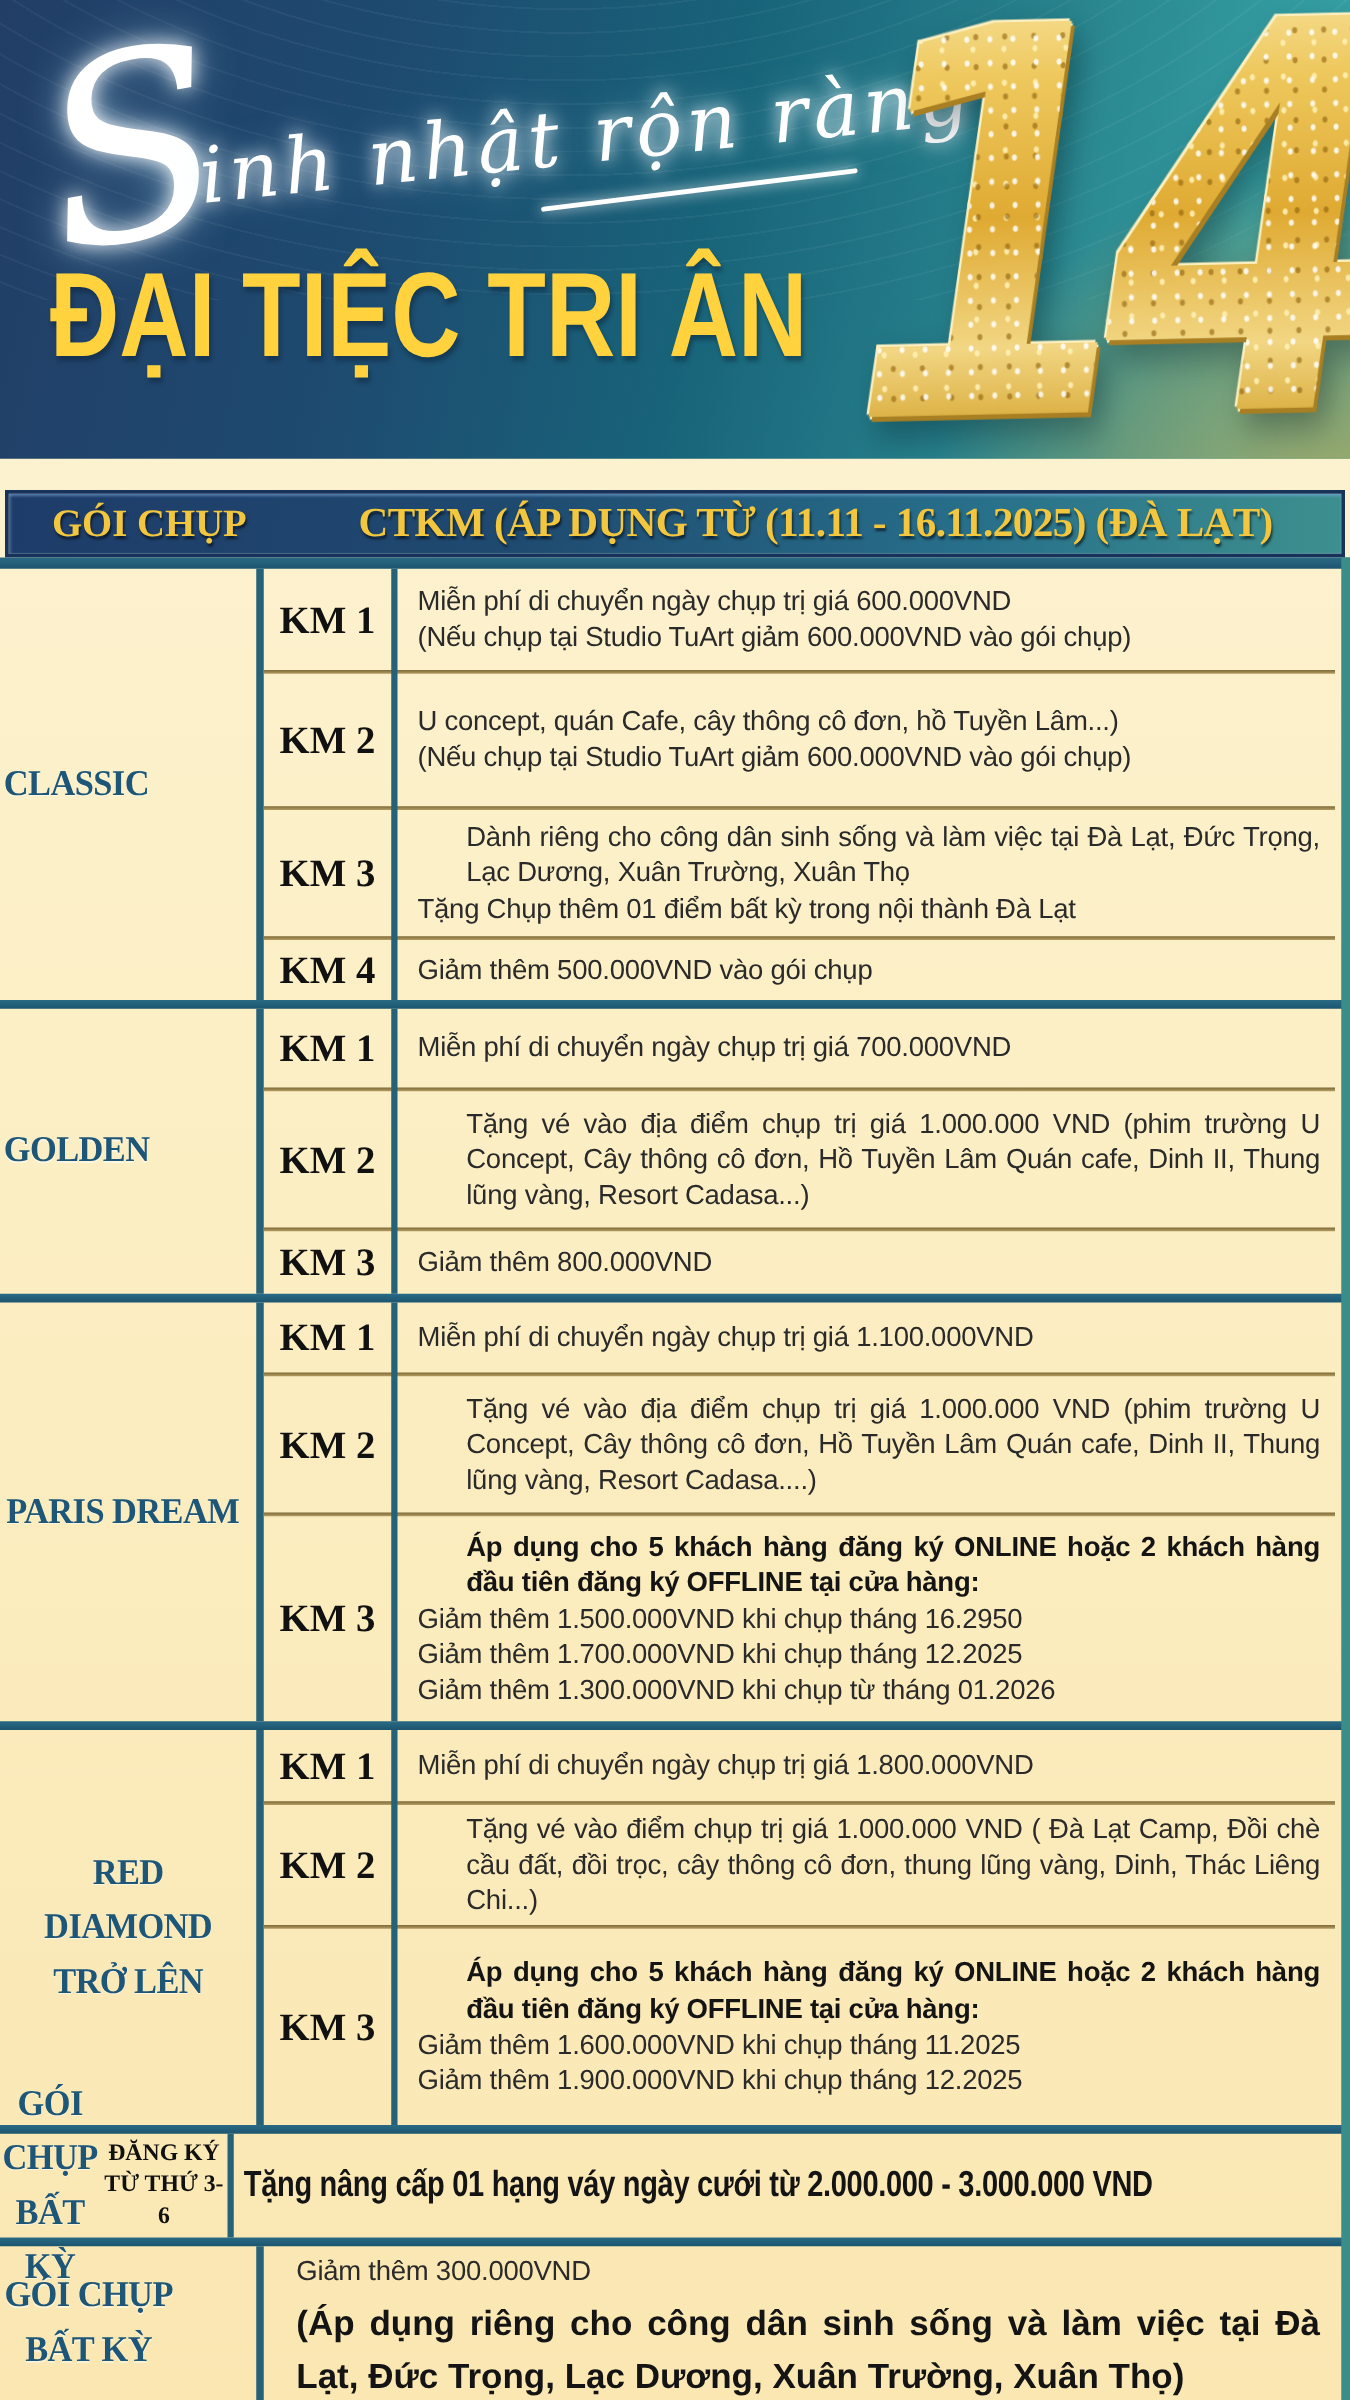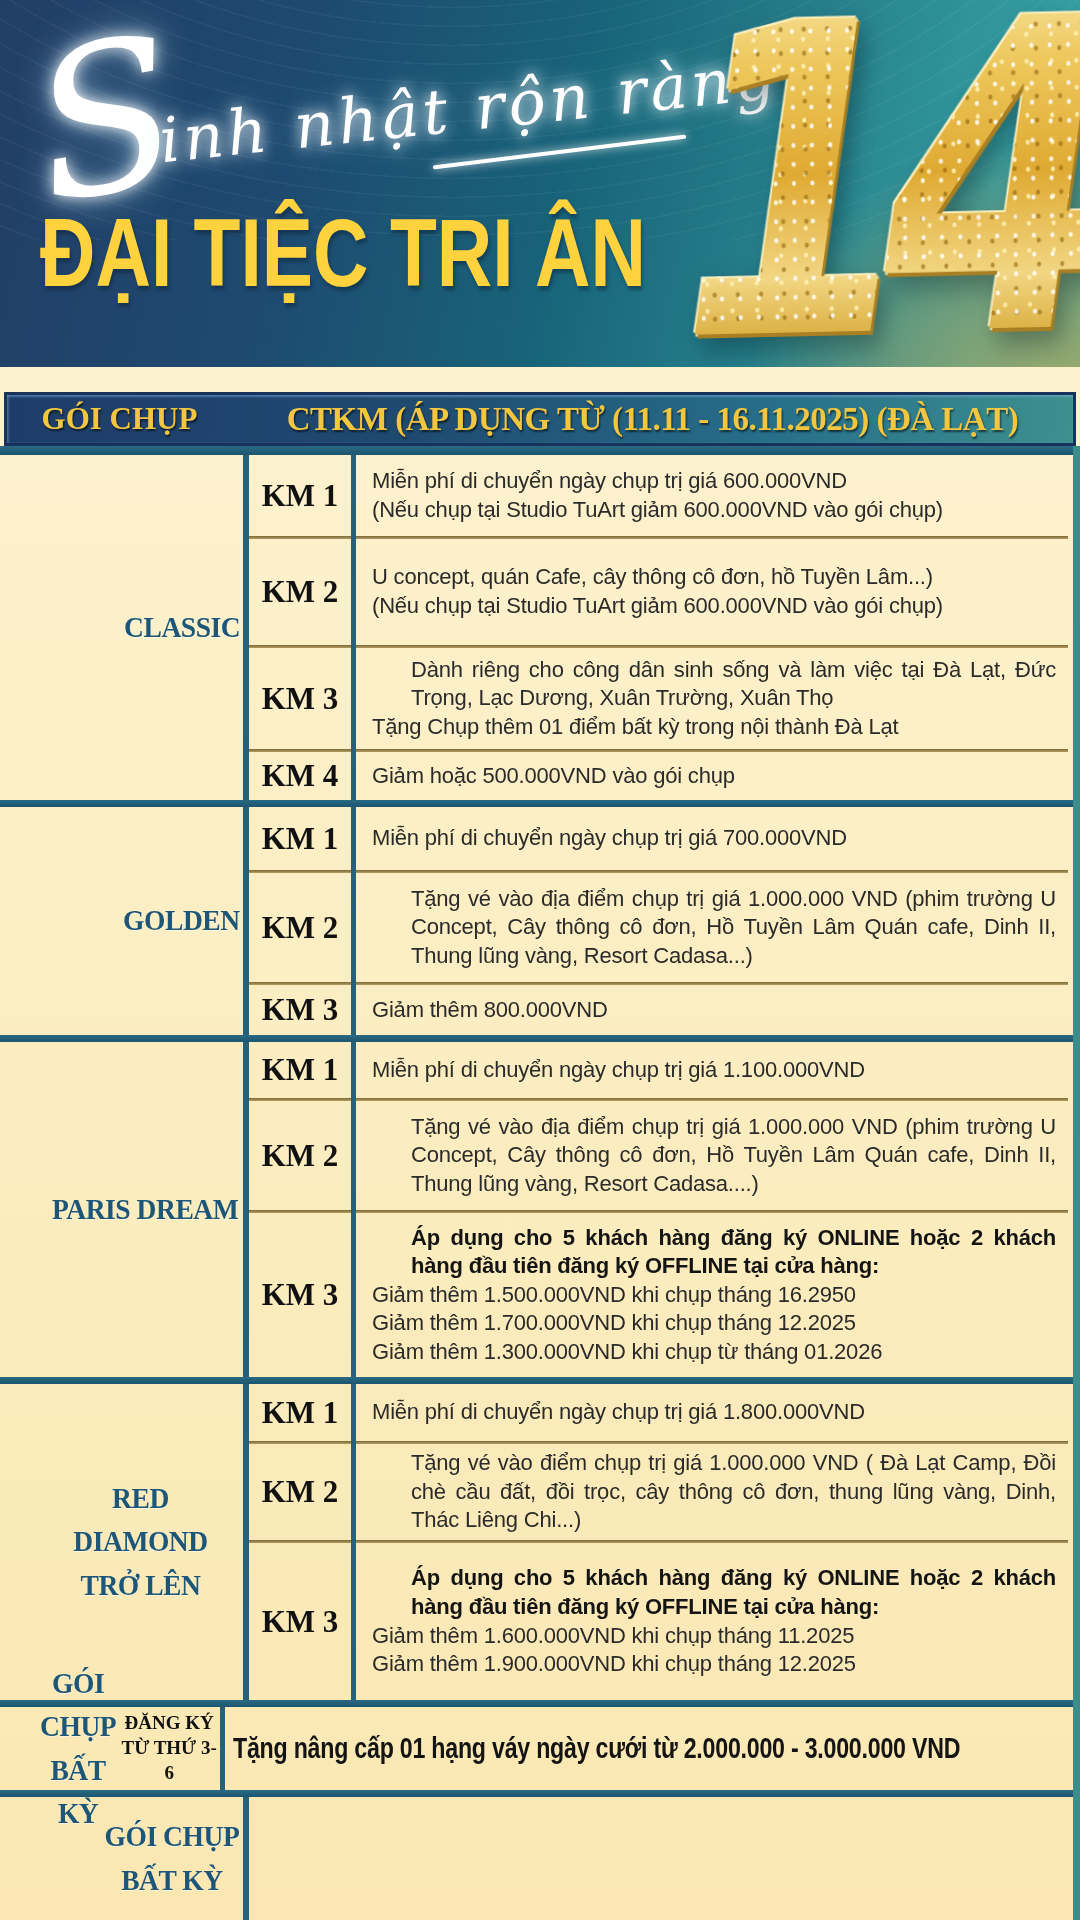--- a/index.html
+++ b/index.html
@@ -44,21 +44,21 @@
   .band-col1{width:225px;text-align:center;font:bold 31px "Liberation Serif",serif;color:#f2c63e;
     text-shadow:1px 2px 2px rgba(0,0,0,.6);}
   .band-col2{flex:1;text-align:center;font:bold 33px "Liberation Serif",serif;color:#f2c63e;
     letter-spacing:-0.5px;text-shadow:1px 2px 2px rgba(0,0,0,.6);}
 
   
   .table{position:absolute;left:0;top:446px;width:1080px;}
   .gsep{width:1080px;background:linear-gradient(180deg,#2a6a84,#1c556f);}
   .gsep.h9{height:9px;} .gsep.h7{height:7px;}
   .group{display:flex;align-items:stretch;width:1080px;}
-  .g-label{width:205px;display:flex;align-items:center;justify-content:flex-end;padding-left:38px;}
+  .g-label{width:205px;display:flex;align-items:center;justify-content:flex-start;}
   .g-label span{display:inline-block;white-space:pre-line;text-align:center;
     font:bold 29px "Liberation Serif",serif;letter-spacing:-0.5px;line-height:1.5;
     color:#1d5677;transform:scaleX(.95);text-shadow:0 1px 0 rgba(255,255,255,.5);}
   .vdiv{width:6px;background:#26617a;}
   .g-rows{flex:1;position:relative;display:flex;flex-direction:column;}
   .g-rows.haskm::before{content:"";position:absolute;left:102px;top:0;bottom:0;width:5px;background:#26617a;z-index:3;}
   .row{display:flex;align-items:stretch;}
   .km{width:102px;display:flex;align-items:center;justify-content:center;
     font:bold 31px "Liberation Serif",serif;color:#111111;}
   .kmgap{width:5px;}
@@ -129,21 +129,21 @@
           <div class="cell">
             <p class="ln just">Dành riêng cho công dân sinh sống và làm việc tại Đà Lạt, Đức Trọng, Lạc Dương, Xuân Trường, Xuân Thọ</p>
             <p class="ln">Tặng Chụp thêm 01 điểm bất kỳ trong nội thành Đà Lạt</p>
           </div>
         </div>
         <div class="hsep"></div>
         <div class="row" style="height:48px">
           <div class="km">KM 4</div>
             <div class="kmgap"></div>
           <div class="cell">
-            <p class="ln">Giảm hoặc 500.000VND vào gói chụp</p>
+            <p class="ln">Giảm thêm 500.000VND vào gói chụp</p>
           </div>
         </div>
       </div>
     </div>
     <div class="gsep h7"></div>
 
     <div class="group" style="height:228px">
       <div class="g-label">
           <span>GOLDEN</span>
         </div>
@@ -268,17 +268,23 @@
       </div>
     </div>
     <div class="gsep h7"></div>
 
     <div class="group" style="height:123px">
       <div class="g-label">
           <span>GÓI CHỤP
 BẤT KỲ</span>
         </div>
       <div class="vdiv"></div>
+      <div class="g-rows">
+        <div class="foot-cell">
+          <p class="ln">Giảm thêm 300.000VND</p>
+          <p class="foot-bold">(Áp dụng riêng cho công dân sinh sống và làm việc tại Đà Lạt, Đức Trọng, Lạc Dương, Xuân Trường, Xuân Thọ)</p>
+        </div>
+      </div>
     </div>
   </div>
 
   <div class="right-edge"></div>
 </div>
 
 </body></html>

